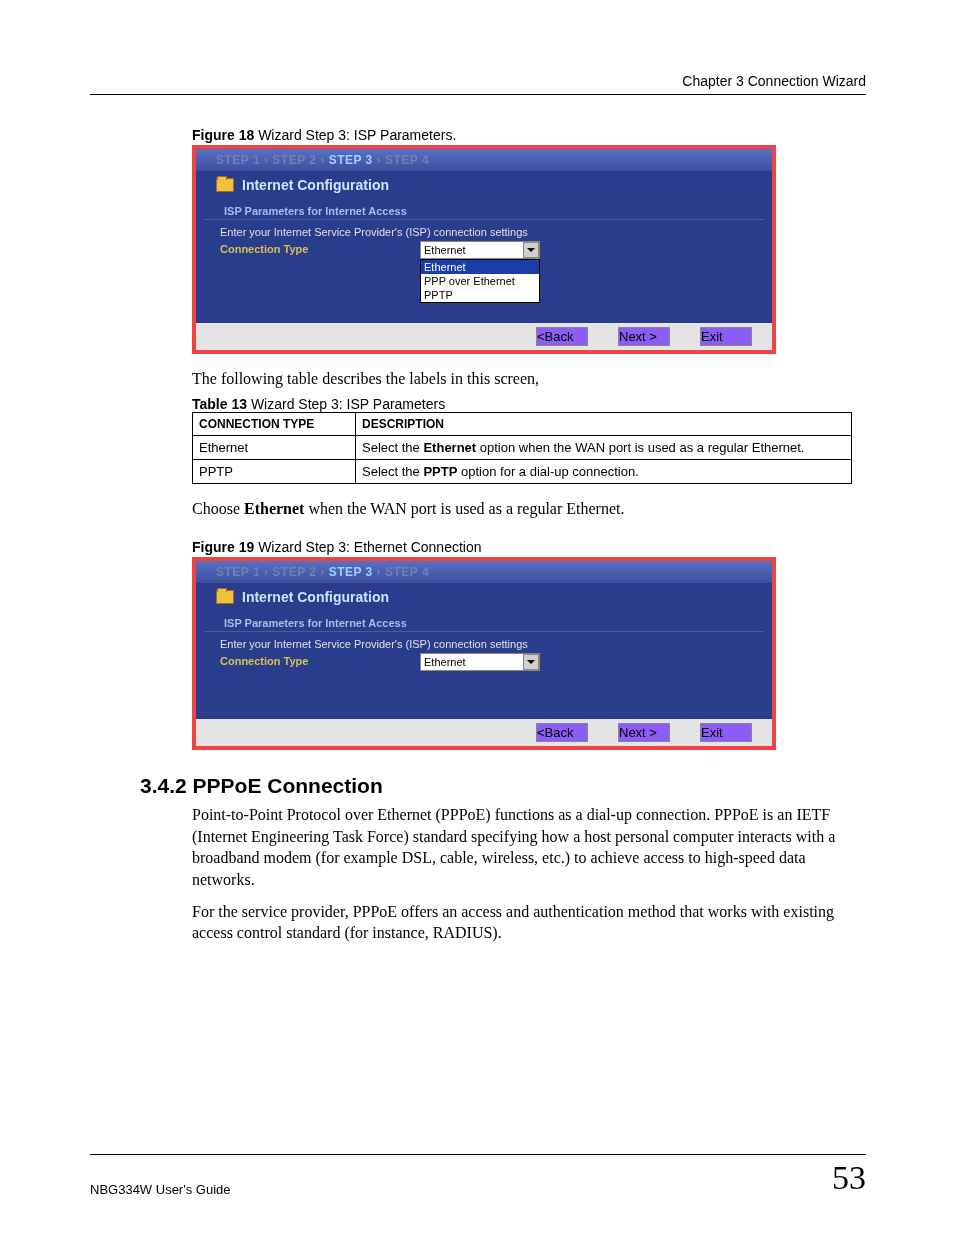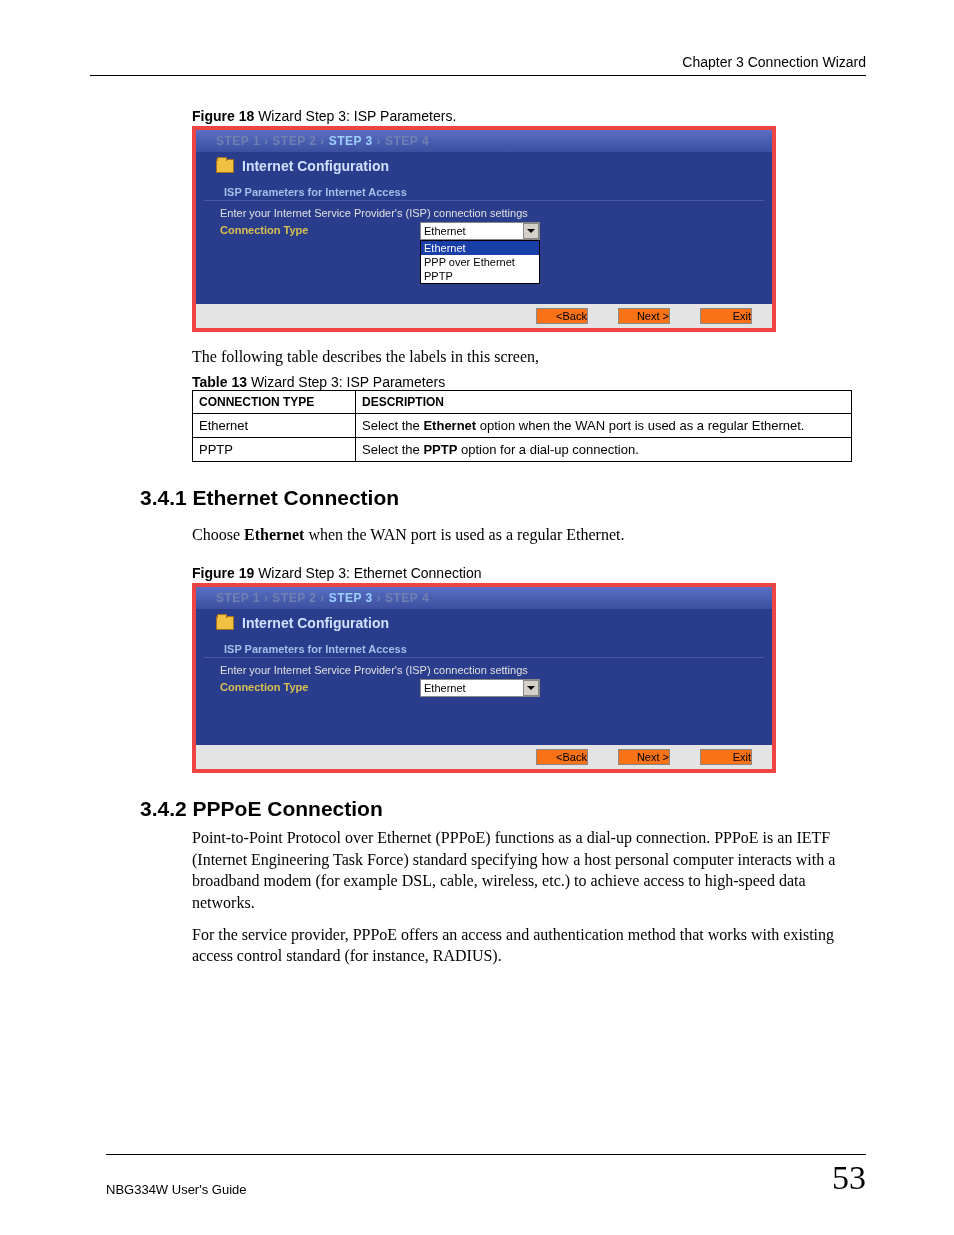--- a/index.html
+++ b/index.html
@@ -6,21 +6,21 @@
       margin: 0;
       font-family: "Times New Roman", serif;
       font-size: 16px;
       color: #000;
       background: #fff;
     }
     .page {
       width: 954px;
       height: 1235px;
       box-sizing: border-box;
-      padding: 54px 88px 30px 120px;
+      padding: 73px 88px 30px 120px;
       position: relative;
     }
     .header-line {
       border-bottom: 1px solid #000;
       padding-bottom: 5px;
       text-align: right;
       font-size: 14px;
       font-family: Arial, sans-serif;
       margin-left: -30px;
     }
@@ -139,26 +139,26 @@
       color:#fff;
     }
     .wizard-footer {
       background:#e4e4e4;
       padding: 4px 20px;
       display:flex;
       justify-content:flex-end;
       gap: 30px;
     }
     .wizard-btn {
-      background:#f97316;
+      background:#8b5cf6;
       color:#000;
       border:1px solid #888;
-      font-size:11px;
+      font-size:13px;
       width:50px;
-      text-align:right;
+      text-align:left;
       padding:1px 0;
     }
     .body-text {
       margin-left: 72px;
       margin-top: 14px;
       font-size: 16px;
       line-height: 1.35;
     }
     .tbl-caption {
       font-family: Arial, sans-serif;
@@ -186,21 +186,21 @@
     }
     h2.section {
       font-family: Arial, sans-serif;
       font-size: 21px;
       font-weight: bold;
       margin: 24px 0 6px 20px;
     }
     .footer {
       position:absolute;
       bottom: 38px;
-      left: 106px;
+      left: 90px;
       right: 88px;
       display:flex;
       justify-content:space-between;
       align-items:flex-end;
       border-top:1px solid #000;
       padding-top:4px;
     }
     .footer-left {
       font-family: Arial, sans-serif;
       font-size: 13px;
@@ -270,21 +270,20 @@
       <td>Ethernet</td>
       <td><span>Select the </span><b>Ethernet</b><span> option when the WAN port is used as a regular Ethernet.</span></td>
     </tr>
     <tr>
       <td>PPTP</td>
       <td><span>Select the </span><b>PPTP</b><span> option for a dial-up connection.</span></td>
     </tr>
   </tbody>
     </table>
 
-  <h2 class="section">3.4.1  Ethernet Connection</h2>
   <div class="body-text">
     <span>Choose </span><b>Ethernet</b><span> when the WAN port is used as a regular Ethernet.</span>
   </div>
 
   <div class="fig-caption" style="margin-top:20px;">
     <b>Figure 19</b><span>   Wizard Step 3: Ethernet Connection</span>
   </div>
 
   <div class="wizard-box">
     <div class="wizard-steps">

